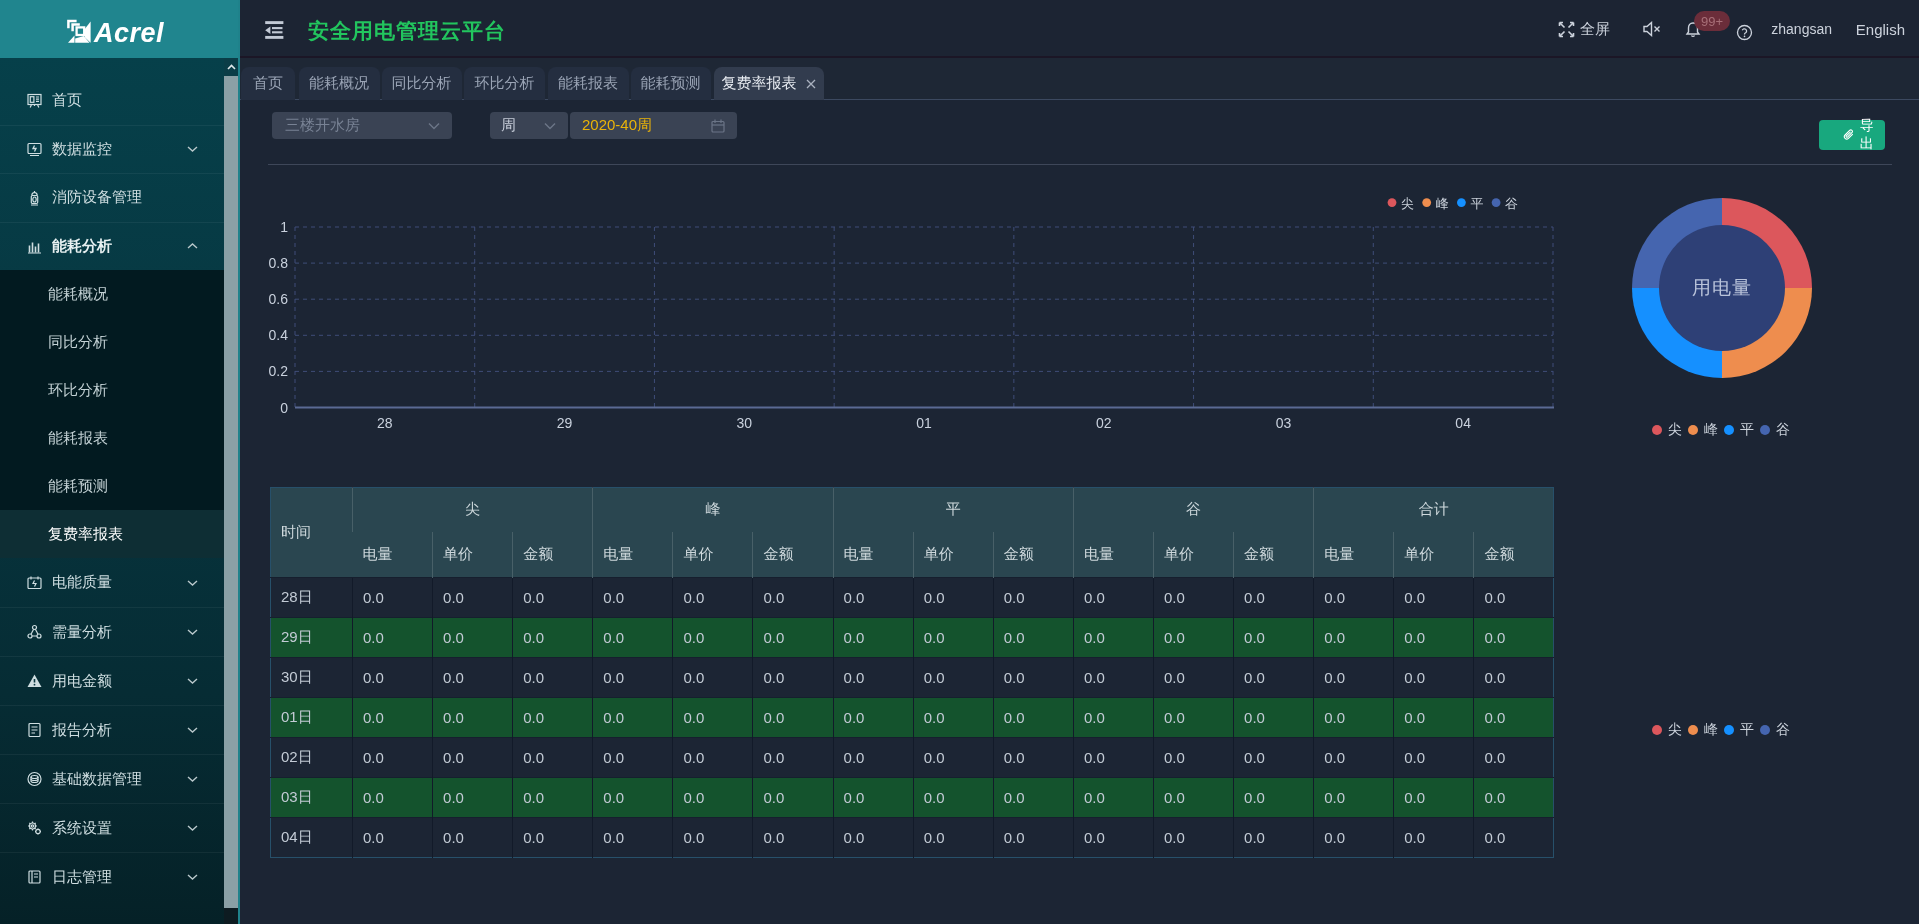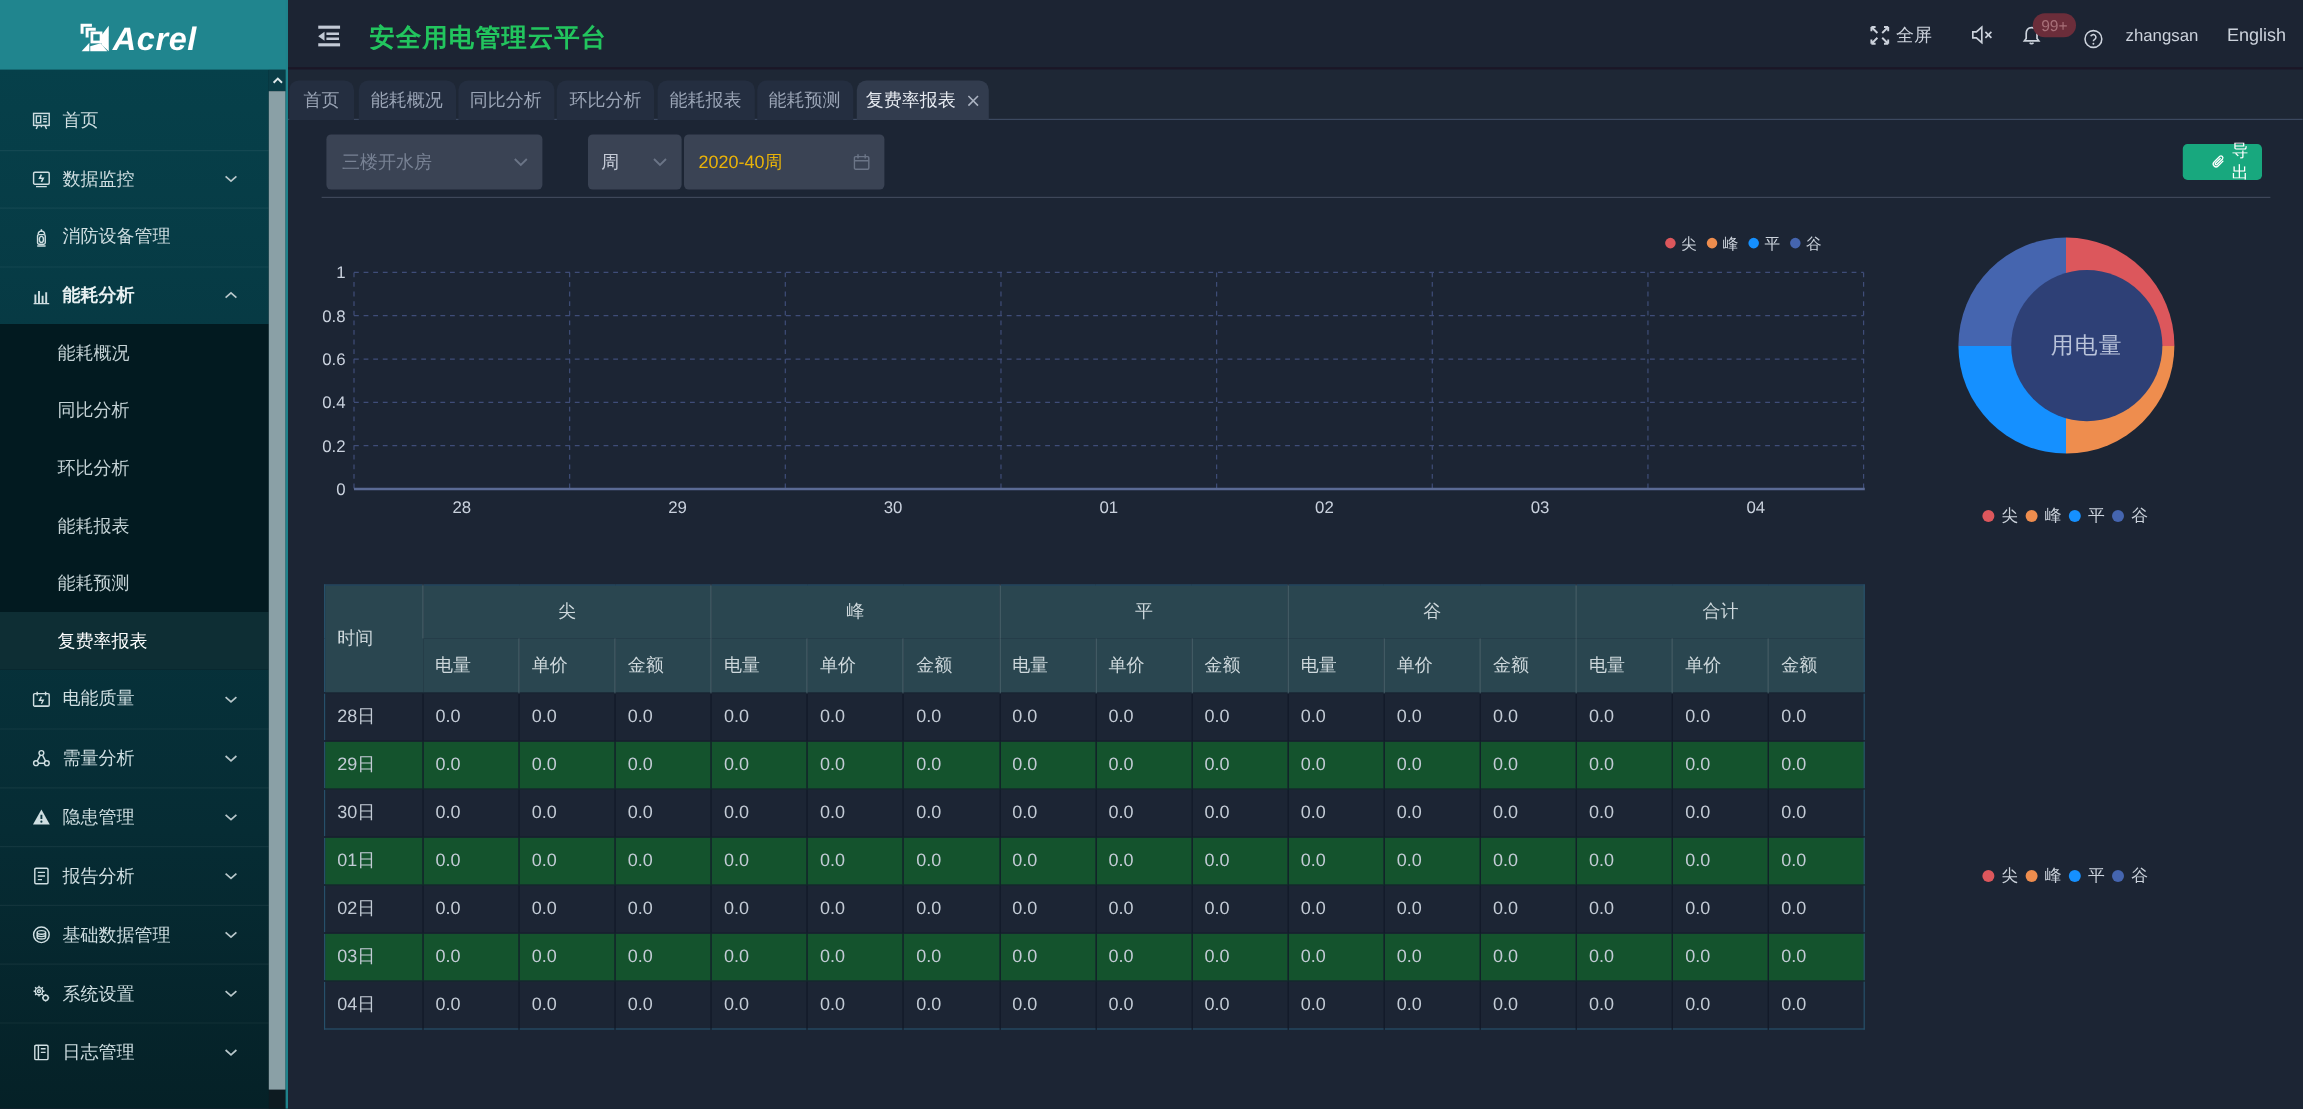--- a/index.html
+++ b/index.html
@@ -29,28 +29,28 @@
 
 .sb-track{position:absolute;left:224px;top:58px;width:14px;height:866px;background:#0d1b21;}
 .sb-up{position:absolute;left:224px;top:58px;width:14px;height:18px;background:#0a3d47;display:flex;align-items:center;justify-content:center;}
 .sb-thumb{position:absolute;left:224px;top:76px;width:14px;height:832px;background:#8aa0a6;}
 
 .tabbar{position:absolute;left:240px;top:58px;width:1679px;height:42px;background:#1e2735;border-bottom:1px solid #3c4960;}
 .tab{position:absolute;top:9px;height:33px;background:#242e40;border-radius:8px 8px 0 0;color:#9aa4b5;font-size:15px;display:flex;align-items:center;justify-content:center;}
 .tab.active{background:#323c4e;color:#e8ecf2;}
 
 .content{position:absolute;left:240px;top:100px;width:1679px;height:824px;background:#1c2534;}
-.sel{position:absolute;top:12px;height:46px;background:#3a4354;border-radius:4px;color:#788294;font-size:15px;display:flex;align-items:center;}
+.sel{position:absolute;top:12px;height:27px;background:#3a4354;border-radius:4px;color:#788294;font-size:15px;display:flex;align-items:center;}
 .sel .ph{padding-left:13px;}
 .sel .chev{position:absolute;right:12px;top:50%;transform:translateY(-50%);}
 .btn-export{position:absolute;right:34px;top:20px;width:66px;height:30px;background:#18a87e;border-radius:4px;color:#fff;font-size:14px;display:flex;align-items:center;justify-content:center;gap:5px;padding-left:24px;}
 .divider{position:absolute;left:28px;top:64px;width:1624px;height:0;border-top:1px solid #3e4759;}
 
 .donut{position:absolute;width:180px;height:180px;border-radius:50%;background:conic-gradient(#dc575c 0 25%,#ee8d4e 25% 50%,#1590ff 50% 75%,#4565af 75% 100%);}
-.donut .hole{position:absolute;left:44px;top:27px;width:126px;height:126px;border-radius:50%;background:#2e4076;display:flex;align-items:center;justify-content:center;color:#b9c3da;font-size:19px;letter-spacing:1px;}
+.donut .hole{position:absolute;left:27px;top:27px;width:126px;height:126px;border-radius:50%;background:#2e4076;display:flex;align-items:center;justify-content:center;color:#b9c3da;font-size:19px;letter-spacing:1px;}
 .dlegend{position:absolute;display:flex;gap:6px;color:#ccd3dc;font-size:14px;}
 .dlegend .li{display:flex;align-items:center;gap:6px;}
 .dot{width:10px;height:10px;border-radius:50%;display:inline-block;}
 
 .rtable{position:absolute;left:30px;top:387px;width:1284px;border-collapse:collapse;table-layout:fixed;border:1px solid #27506a;font-size:15px;}
 .rtable th{background:#2a4650;color:#ced8dc;font-weight:normal;}
 .rtable thead tr:first-child th{height:44px;}
 .rtable thead tr:last-child th{height:46px;text-align:left;padding-left:10px;}
 .rtable th.grp{text-align:center;padding-left:0;}
 .rtable th.time{text-align:left;padding-left:10px;}
@@ -163,21 +163,21 @@
             <svg class="ar" width="11" height="7" viewBox="0 0 11 7">
               <path d="M1 1.5 L5.5 5.5 L10 1.5" stroke="#b9c8cb" stroke-width="1.4" fill="none"></path>
             </svg>
           </div>
           <div class="mi">
             <svg class="ic" width="17" height="17" viewBox="0 0 17 17" fill="none" stroke="#cfdee1" stroke-width="1.2">
               <path d="M8.5 2 L15.5 14.5 H1.5 Z" fill="#cfdee1" stroke="none"></path>
               <path d="M8.5 6.5 V10" stroke="#0b3640" stroke-width="1.6"></path>
               <circle cx="8.5" cy="12.2" r="0.9" fill="#0b3640" stroke="none"></circle>
             </svg>
-            <span class="tx">隐患管理</span>
+            <span class="tx">用电金额</span>
             <svg class="ar" width="11" height="7" viewBox="0 0 11 7">
               <path d="M1 1.5 L5.5 5.5 L10 1.5" stroke="#b9c8cb" stroke-width="1.4" fill="none"></path>
             </svg>
           </div>
           <div class="mi">
             <svg class="ic" width="17" height="17" viewBox="0 0 17 17" fill="none" stroke="#cfdee1" stroke-width="1.2">
               <rect x="3" y="2" width="11" height="13" rx="1"></rect>
               <path d="M5.5 5.5 H11.5"></path>
               <path d="M5.5 8.5 H11.5"></path>
               <path d="M5.5 11.5 H9"></path>

